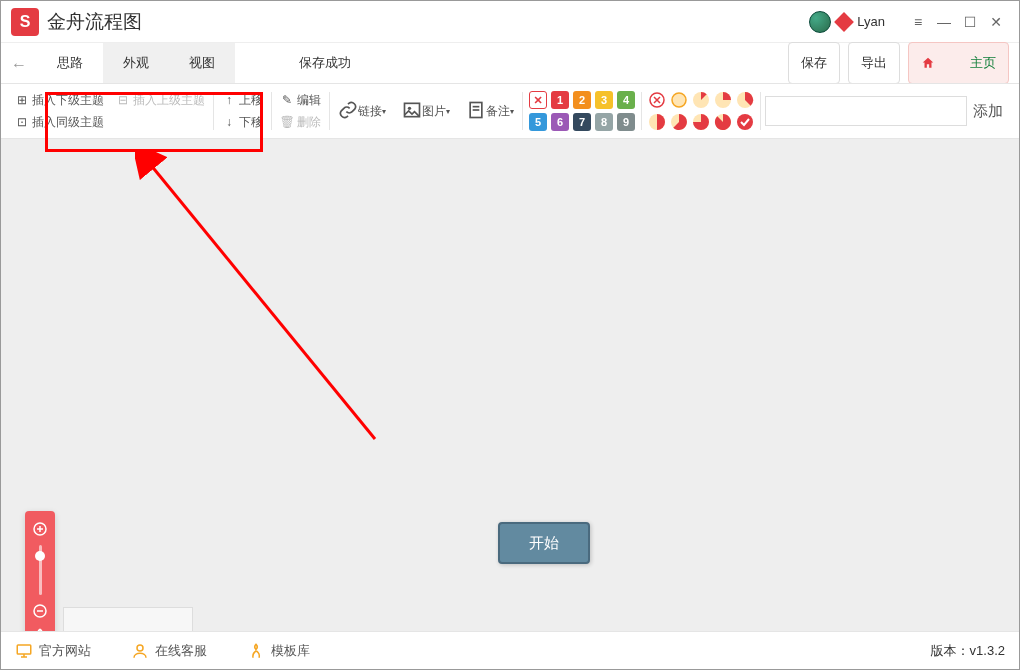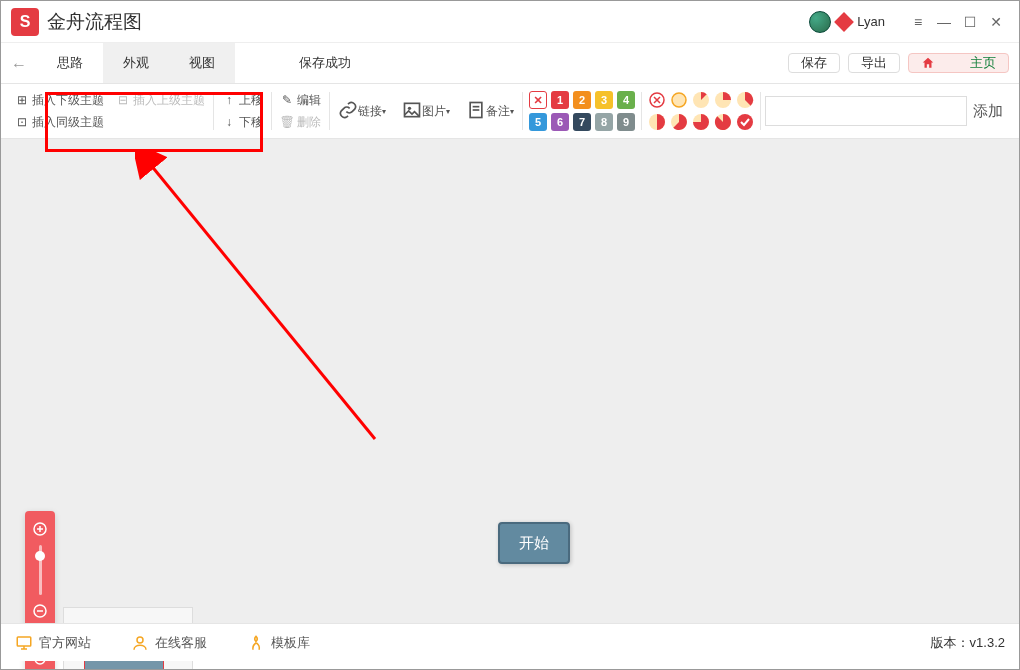--- a/index.html
+++ b/index.html
@@ -12,50 +12,50 @@
 .diamond{width:14px;height:14px;background:#e43b42;transform:rotate(45deg);margin-right:6px;}
 .username{font-size:13px;color:#333;margin-right:20px;}
 .wbtn{width:26px;height:26px;display:flex;align-items:center;justify-content:center;color:#666;font-size:14px;cursor:pointer;}
 .menubar{height:40px;display:flex;align-items:center;padding:0 10px;}
 .back-arrow{color:#999;font-size:16px;margin-right:10px;cursor:pointer;}
 .tabs{display:flex;}
 .tab{padding:0 20px;height:40px;line-height:40px;font-size:13px;color:#333;cursor:pointer;}
 .tab.active{background:#f0f0f0;}
 .savestatus{padding:0 16px;font-size:13px;color:#333;margin-left:48px;}
 .menu-spacer{flex:1;}
-.rbtn{height:20px;padding:0 12px;border:1px solid #ddd;border-radius:4px;font-size:13px;color:#333;display:flex;align-items:center;margin-left:8px;cursor:pointer;background:#fff;}
+.rbtn{height:42px;padding:0 12px;border:1px solid #ddd;border-radius:4px;font-size:13px;color:#333;display:flex;align-items:center;margin-left:8px;cursor:pointer;background:#fff;}
 .rbtn.home{background:#fceceb;border-color:#f5c6c3;color:#15803d;gap:31px;}
 .toolbar{height:56px;border-top:1px solid #e5e5e5;border-bottom:1px solid #e5e5e5;display:flex;align-items:stretch;padding:0 6px;position:relative;}
 .tgroup{display:flex;flex-direction:column;justify-content:center;padding:0 8px;}
 .titem{display:flex;align-items:center;font-size:12px;color:#555;cursor:pointer;height:22px;}
 .titem.disabled{color:#bbb;}
 .ticon{width:14px;height:14px;margin-right:3px;display:inline-flex;align-items:center;justify-content:center;}
 .divider{width:1px;background:#e5e5e5;margin:8px 0;}
 .bigbtn{display:flex;flex-direction:row;align-items:center;justify-content:center;padding:0 8px;font-size:12px;color:#555;cursor:pointer;}
 .bigbtn svg{width:20px;height:20px;margin-bottom:2px;}
 .badges{display:flex;flex-direction:column;justify-content:center;padding:0 6px;gap:4px;}
 .brow{display:flex;gap:4px;}
 .nbadge{width:18px;height:18px;border-radius:3px;color:#fff;font-size:11px;font-weight:bold;display:flex;align-items:center;justify-content:center;}
 .circles{display:flex;flex-direction:column;justify-content:center;padding:0 6px;gap:4px;}
 .crow{display:flex;gap:4px;}
 .circ{width:18px;height:18px;}
 .search{flex:1;display:flex;align-items:center;padding:0 4px;min-width:0;}
 .searchbox{flex:1;height:30px;border:1px solid #ddd;font-size:12px;padding:0 6px;color:#999;display:flex;align-items:center;}
 .addtxt{font-size:15px;color:#555;padding:0 6px;}
 .canvas{position:absolute;top:138px;left:0;right:0;bottom:38px;background:#eeeeee;}
-.startnode{position:absolute;left:497px;top:383px;width:72px;height:42px;background:#628aa0;border:2px solid #4a6a7e;border-radius:4px;color:#fff;display:flex;align-items:center;justify-content:center;font-size:15px;box-shadow:1px 1px 4px rgba(0,0,0,0.2);}
+.startnode{position:absolute;left:497px;top:383px;width:92px;height:42px;background:#628aa0;border:2px solid #4a6a7e;border-radius:4px;color:#fff;display:flex;align-items:center;justify-content:center;font-size:15px;box-shadow:1px 1px 4px rgba(0,0,0,0.2);}
 .zoomctl{position:absolute;left:24px;top:372px;width:30px;background:#f15b60;border-radius:4px;padding:6px 0;display:flex;flex-direction:column;align-items:center;box-shadow:0 2px 6px rgba(0,0,0,0.15);}
 .zitem{width:22px;height:22px;display:flex;align-items:center;justify-content:center;color:#fff;cursor:pointer;margin:1px 0;}
 .ztrack{width:3px;height:50px;background:rgba(255,255,255,0.6);border-radius:2px;margin:4px 0;position:relative;}
 .zthumb{width:10px;height:10px;background:#fff;border-radius:50%;position:absolute;left:-3.5px;top:6px;}
 .minimap{position:absolute;left:62px;top:468px;width:130px;height:118px;background:#f7f7f7;border:1px solid #ddd;}
 .mini-rect{position:absolute;left:20px;top:34px;width:80px;height:44px;background:#7596a9;border:1.5px solid #e43b42;}
 .redbox{position:absolute;left:44px;top:91px;width:218px;height:60px;border:3px solid #f00;z-index:10;pointer-events:none;}
 .arrow-svg{position:absolute;left:134px;top:148px;z-index:9;pointer-events:none;}
-.footer{position:absolute;bottom:8px;left:0;right:0;height:38px;border-top:1px solid #e5e5e5;display:flex;align-items:center;padding:0 14px;background:#fff;}
+.footer{position:absolute;bottom:0;left:0;right:0;height:38px;border-top:1px solid #e5e5e5;display:flex;align-items:center;padding:0 14px;background:#fff;}
 .flink{display:flex;align-items:center;font-size:13px;color:#555;margin-right:40px;cursor:pointer;}
 .flink svg{width:18px;height:18px;margin-right:6px;}
 .fspacer{flex:1;}
 .version{font-size:13px;color:#333;}
 </style>
 </head>
 <body>
 
 <div class="titlebar">
   <div class="logo">S</div>

